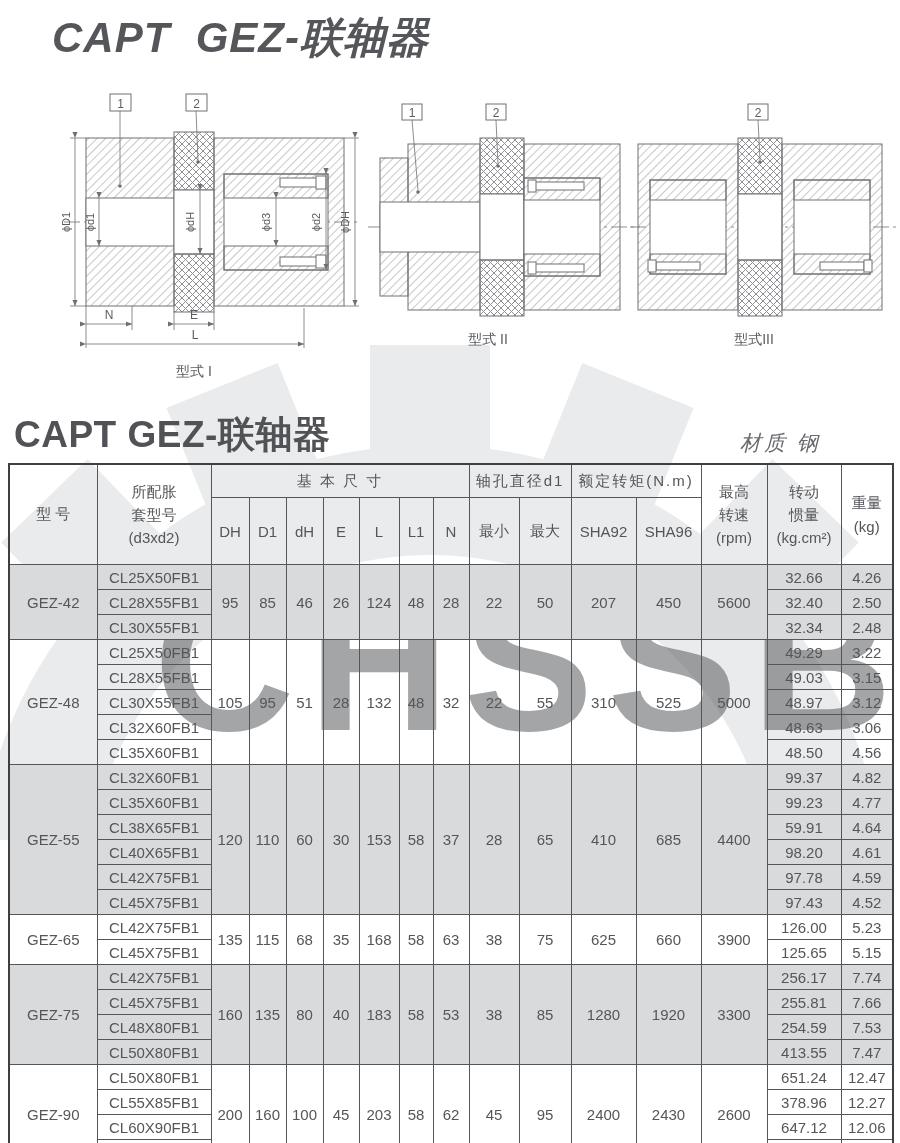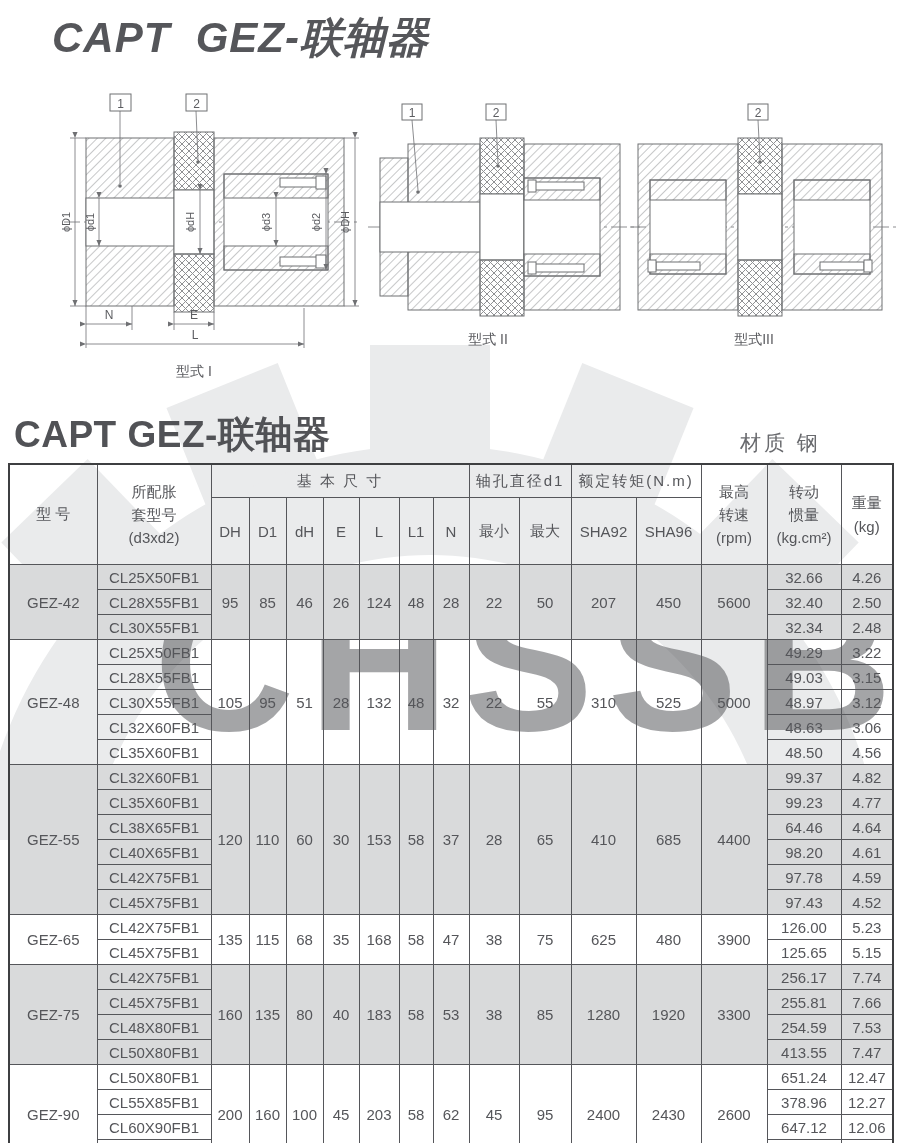--- a/index.html
+++ b/index.html
@@ -7,21 +7,21 @@
     width:900px; height:1143px; position:relative; background:#ffffff;
     font-family:"Liberation Sans","DejaVu Sans",sans-serif; overflow:hidden;
   }
   .abs { position:absolute; }
   #watermark { left:0; top:300px; width:900px; height:540px; z-index:0; }
   #page-title {
     left:52px; top:10px; z-index:2; font-size:42px; font-style:italic; font-weight:bold;
     color:#55565a; letter-spacing:1px; white-space:pre;
   }
   #section-title { left:14px; top:410px; z-index:2; font-size:37px; font-weight:bold; color:#515256; letter-spacing:0.5px; }
-  #material-note { left:740px; top:429px; z-index:2; font-size:21px; color:#696a6e; letter-spacing:3px; }
+  #material-note { left:740px; top:429px; z-index:2; font-size:21px; color:#696a6e; letter-spacing:3px;font-style:italic; }
   svg.drawing { z-index:1; }
   svg text { font-family:"Liberation Sans","DejaVu Sans",sans-serif; fill:#5b5c60; }
   #d1 { left:28px; top:88px; }
   #d2 { left:368px; top:98px; }
   #d3 { left:630px; top:98px; }
   #spec-table { left:8px; top:463px; z-index:1; border-collapse:collapse; table-layout:fixed; border:2px solid #3e3f41; background:transparent; }
   #spec-table th, #spec-table td {
     border:1px solid #55565a; text-align:center; vertical-align:middle;
     font-weight:normal; color:#55565a; padding:0;
   }
@@ -329,21 +329,21 @@
         <td>99.37</td>
         <td>4.82</td>
       </tr>
       <tr class="shaded">
         <td>CL35X60FB1</td>
         <td>99.23</td>
         <td>4.77</td>
       </tr>
       <tr class="shaded">
         <td>CL38X65FB1</td>
-        <td>64.46</td>
+        <td>59.91</td>
         <td>4.64</td>
       </tr>
       <tr class="shaded">
         <td>CL40X65FB1</td>
         <td>98.20</td>
         <td>4.61</td>
       </tr>
       <tr class="shaded">
         <td>CL42X75FB1</td>
         <td>97.78</td>
@@ -356,25 +356,25 @@
       </tr>
       <tr class="group-start">
         <td rowspan="2">GEZ-65</td>
         <td>CL42X75FB1</td>
         <td rowspan="2">135</td>
         <td rowspan="2">115</td>
         <td rowspan="2">68</td>
         <td rowspan="2">35</td>
         <td rowspan="2">168</td>
         <td rowspan="2">58</td>
-        <td rowspan="2">47</td>
+        <td rowspan="2">63</td>
         <td rowspan="2">38</td>
         <td rowspan="2">75</td>
         <td rowspan="2">625</td>
-        <td rowspan="2">480</td>
+        <td rowspan="2">660</td>
         <td rowspan="2">3900</td>
         <td>126.00</td>
         <td>5.23</td>
       </tr>
       <tr>
         <td>CL45X75FB1</td>
         <td>125.65</td>
         <td>5.15</td>
       </tr>
       <tr class="shaded group-start">

